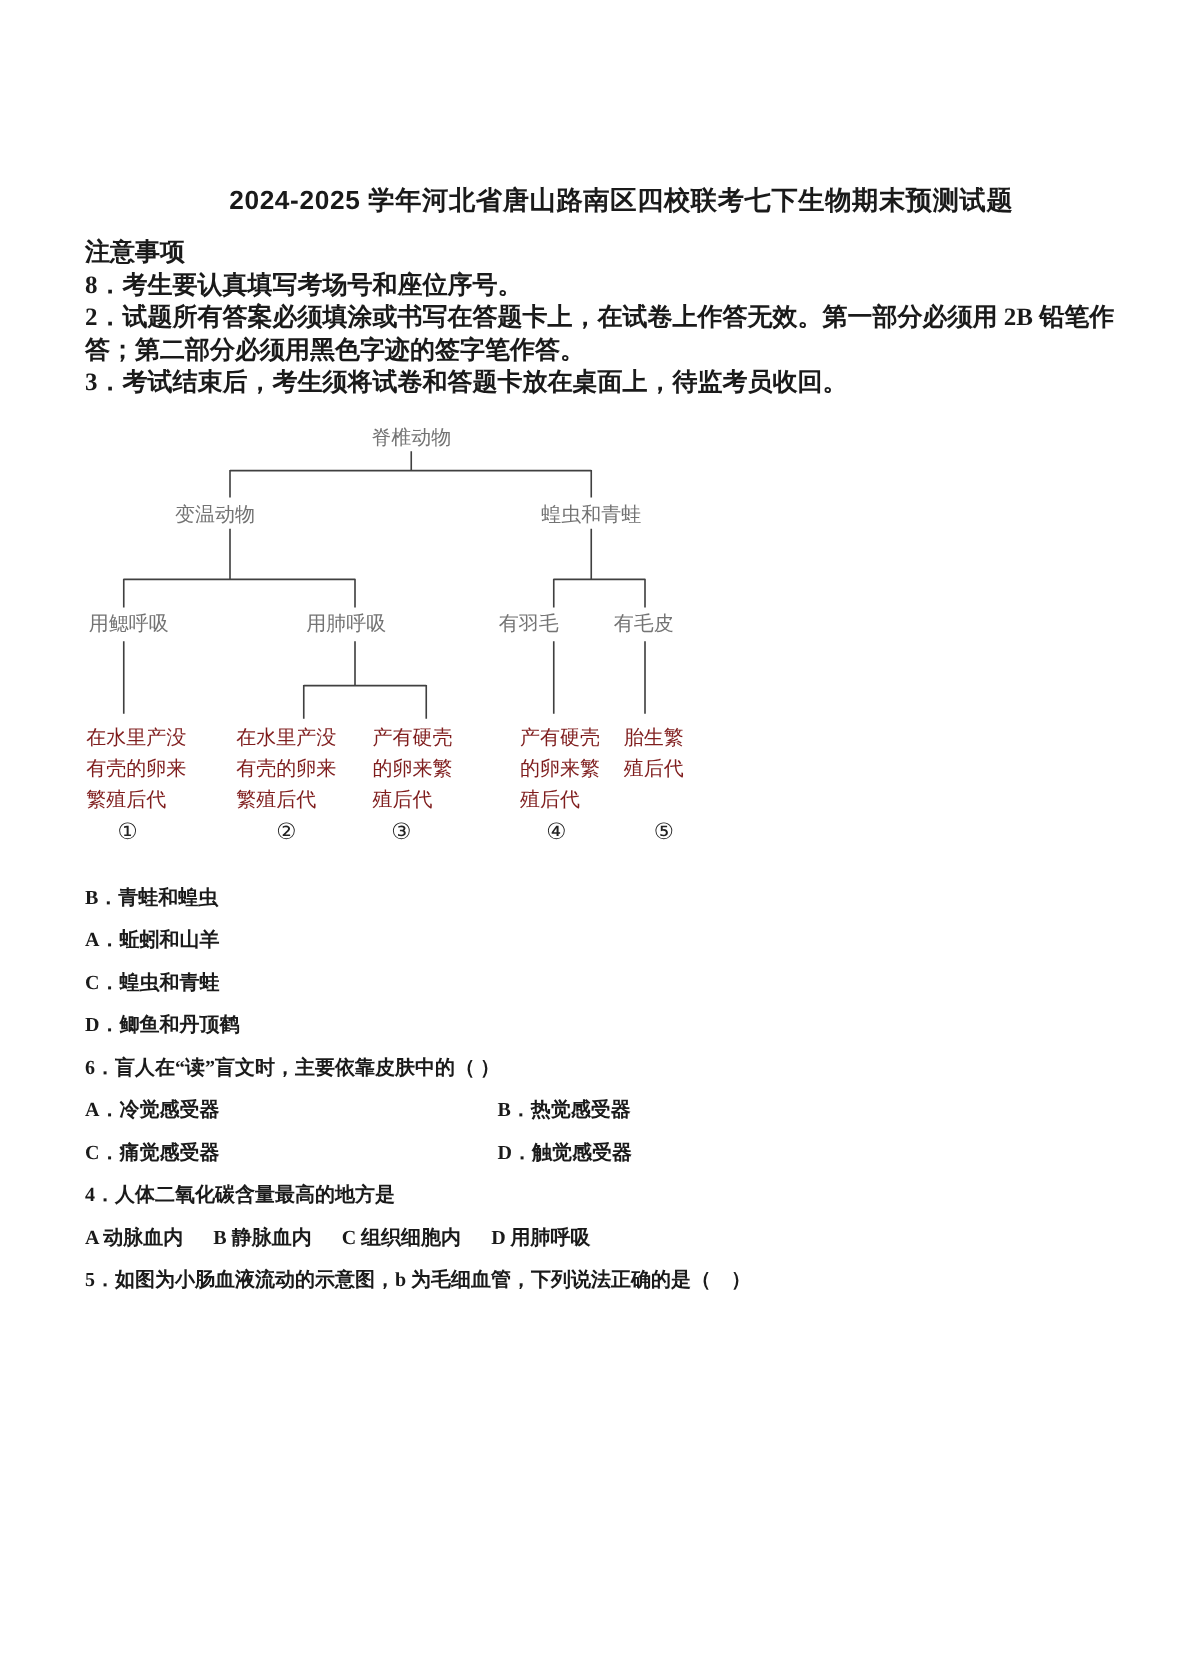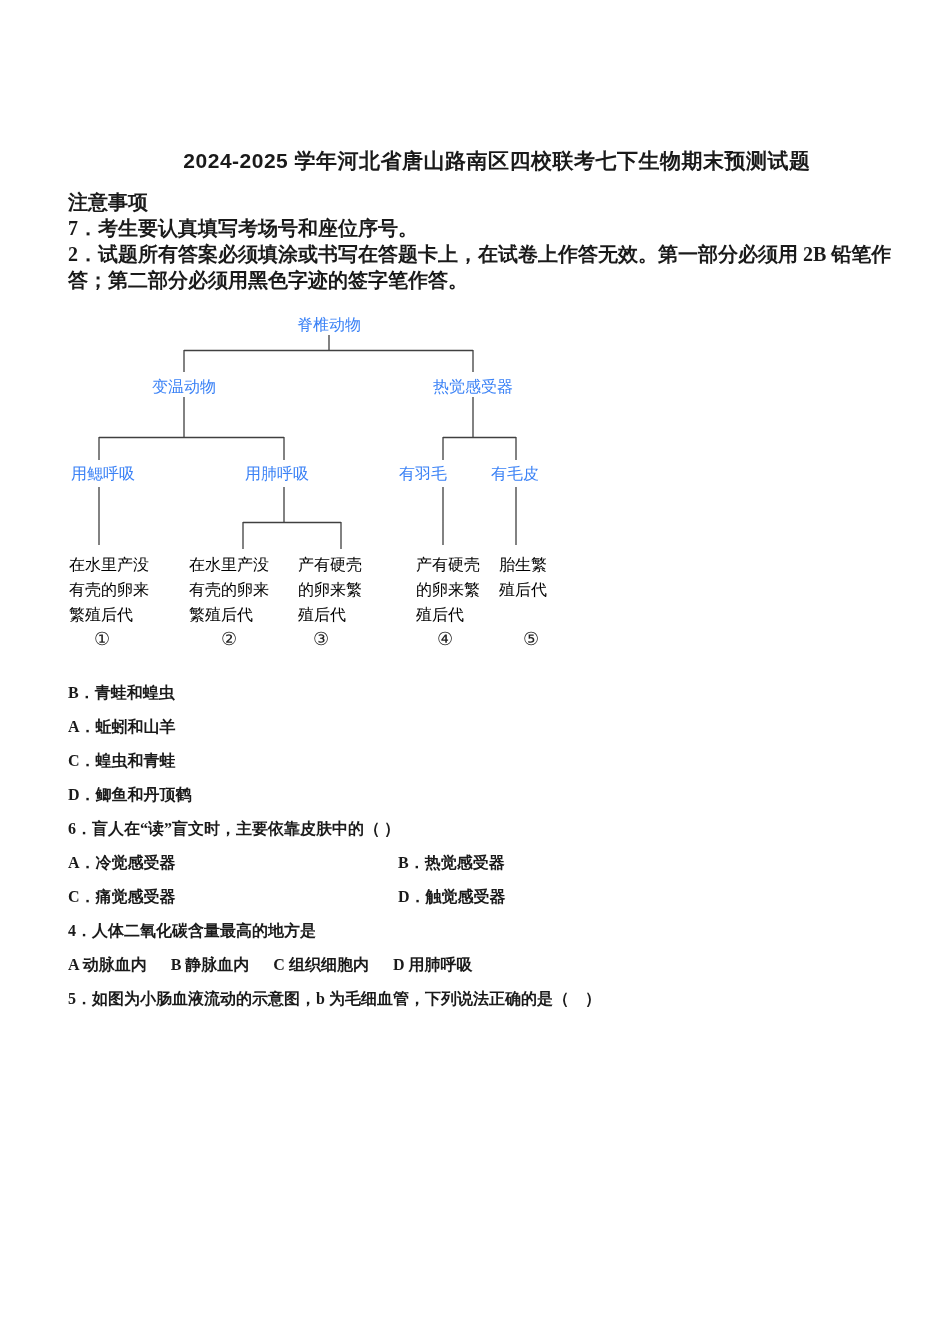--- a/index.html
+++ b/index.html
@@ -38,63 +38,64 @@
   
   .diagram {
     position: relative;
     width: 858px; height: 365px;
     font-weight: normal;
   }
   .tree-lines { position: absolute; left: 0; top: 0; }
   .node {
     position: absolute;
     font-size: 16px; line-height: 20px;
-    white-space: nowrap; color: #3b82f6;
+    white-space: nowrap; color: #737373;
   }
   .cx { transform: translateX(-50%); }
   .leaf {
     position: absolute;
     font-size: 16px; line-height: 25px;
-    white-space: pre-line; color: #000000;
+    white-space: pre-line; color: #7f1d1d;
   }
   .num {
     position: absolute;
     font-size: 18px; line-height: 20px;
     transform: translateX(-50%); color: #222;
   }
 
   .qblock2 { margin-top: 18px; }
 </style>
 </head>
 <body>
 
 <div class="page">
 
   <h1 class="title">2024-2025 学年河北省唐山路南区四校联考七下生物期末预测试题</h1>
 
   <div class="notice">
     <div class="nline">注意事项</div>
-    <div class="nline">7．考生要认真填写考场号和座位序号。</div>
+    <div class="nline">8．考生要认真填写考场号和座位序号。</div>
     <div class="nline" style="white-space:normal">2．试题所有答案必须填涂或书写在答题卡上，在试卷上作答无效。第一部分必须用 2B 铅笔作答；第二部分必须用黑色字迹的签字笔作答。</div>
+    <div class="nline">3．考试结束后，考生须将试卷和答题卡放在桌面上，待监考员收回。</div>
   </div>
 
 
   <div class="diagram">
     <svg class="tree-lines" width="858" height="365" viewBox="0 0 858 365">
       <path d="M261,42 V57 M116,57.5 H405 M116,57 V79 M405,57 V79
                M116,104 V144 M31,144.5 H216 M31,144 V167 M216,144 V167
                M405,104 V144 M375,144.5 H448 M375,144 V167 M448,144 V167
                M31,194 V252
                M216,194 V229 M175,229.5 H273 M175,229 V256 M273,229 V256
                M375,194 V252 M448,194 V252" fill="none" stroke="#404040" stroke-width="1.3"></path>
     </svg>
 
     <div class="node cx" style="left:261px; top:22px">脊椎动物</div>
-    <div class="node cx" style="left:116px; top:84px">变温动物</div>
-    <div class="node cx" style="left:405px; top:84px">热觉感受器</div>
+    <div class="node cx" style="left:104px; top:84px">变温动物</div>
+    <div class="node cx" style="left:405px; top:84px">蝗虫和青蛙</div>
     <div class="node cx" style="left:35px;  top:171px">用鳃呼吸</div>
     <div class="node cx" style="left:209px; top:171px">用肺呼吸</div>
     <div class="node cx" style="left:355px; top:171px">有羽毛</div>
     <div class="node cx" style="left:447px; top:171px">有毛皮</div>
 
     <div class="leaf" style="left:1px;   top:259px">在水里产没
 有壳的卵来
 繁殖后代</div>
     <div class="leaf" style="left:121px; top:259px">在水里产没
 有壳的卵来

